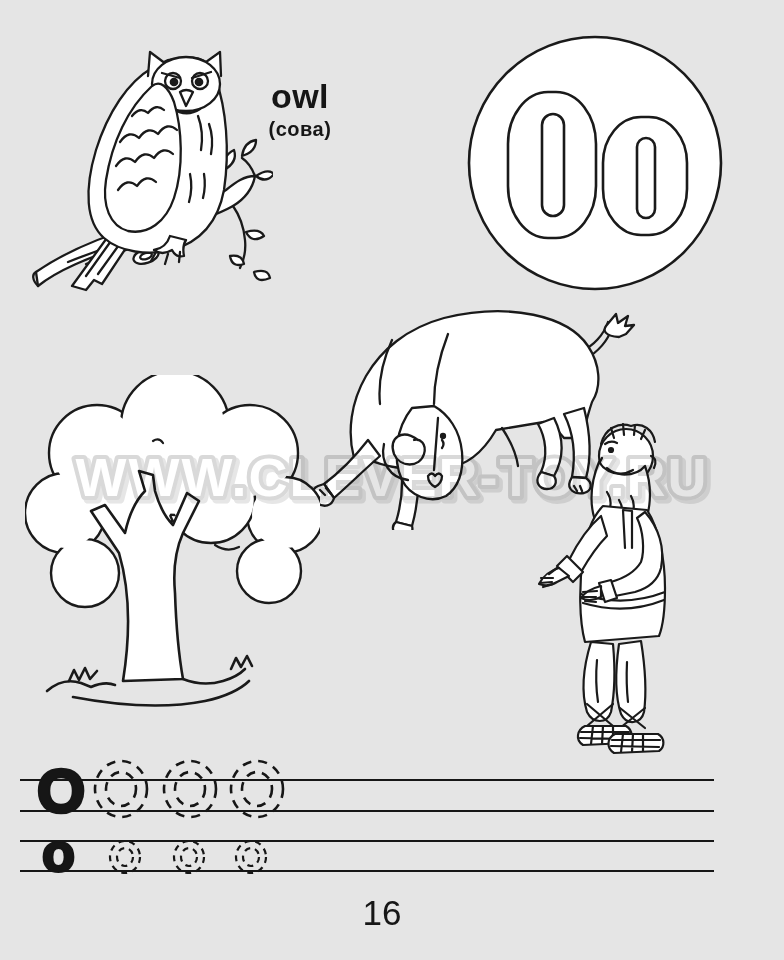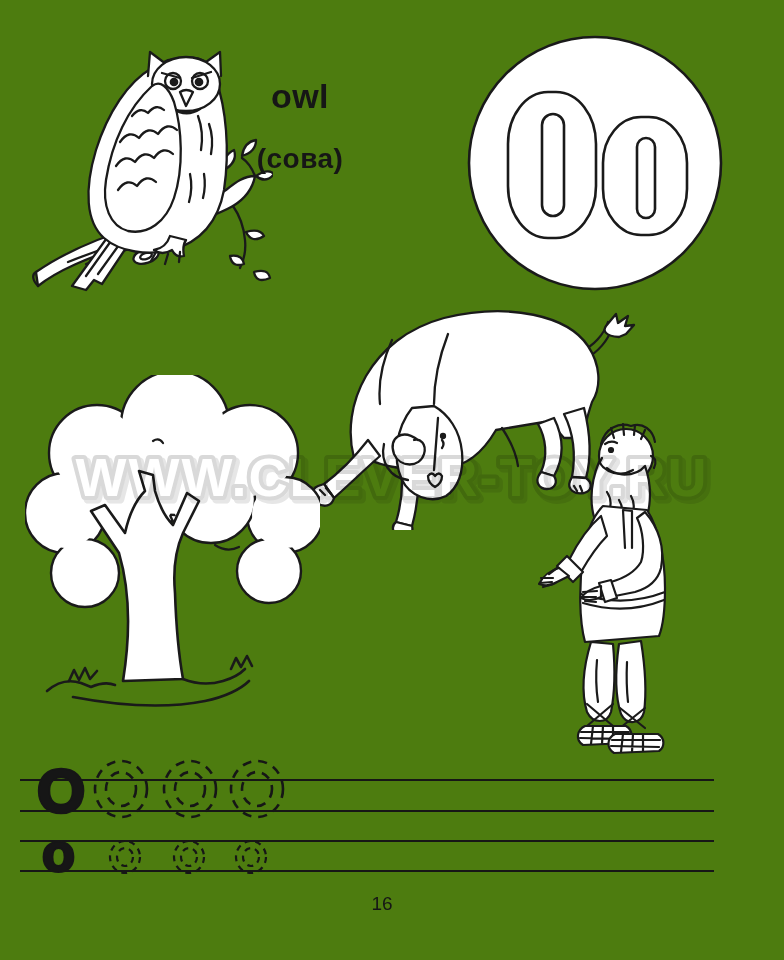--- a/index.html
+++ b/index.html
@@ -1,26 +1,26 @@
 <!DOCTYPE html>
 <html><head>
 <meta charset="utf-8">
 <style>
   html,body{margin:0;padding:0;background:#fff;}
-  .page{position:relative;width:784px;height:960px;background:#4d7c0f;overflow:hidden;
+  .page{position:relative;width:784px;height:960px;background:#e5e5e5;overflow:hidden;
         font-family:"Liberation Sans",sans-serif;color:#1a1a1a;}
   .illus{position:absolute;margin:0;padding:0;}
   .vocab-label{position:absolute;text-align:center;font-weight:600;line-height:1.22;color:#161616;}
   .vocab-word{font-size:34px;letter-spacing:.5px;}
-  .vocab-translation{font-size:28px;letter-spacing:.5px;margin-top:25px;}
+  .vocab-translation{font-size:20px;letter-spacing:.5px;}
   .watermark{position:absolute;left:0;top:443px;width:632px;height:78px;
              mix-blend-mode:multiply;pointer-events:none;}
   .practice{position:absolute;left:0;top:750px;width:784px;height:145px;}
   .pagenum{position:absolute;left:337px;top:893px;width:90px;text-align:center;
-           font-size:19px;color:#161616;}
+           font-size:35px;color:#161616;}
   svg{display:block;}
 </style>
 </head>
 <body>
 
 <div class="page">
 
   <figure class="illus" style="left:28px;top:24px">
     <svg width="245" height="276" viewBox="0 0 245 276">
       <g fill="#fff" stroke="#1a1a1a" stroke-width="2.3" stroke-linejoin="round" stroke-linecap="round">

